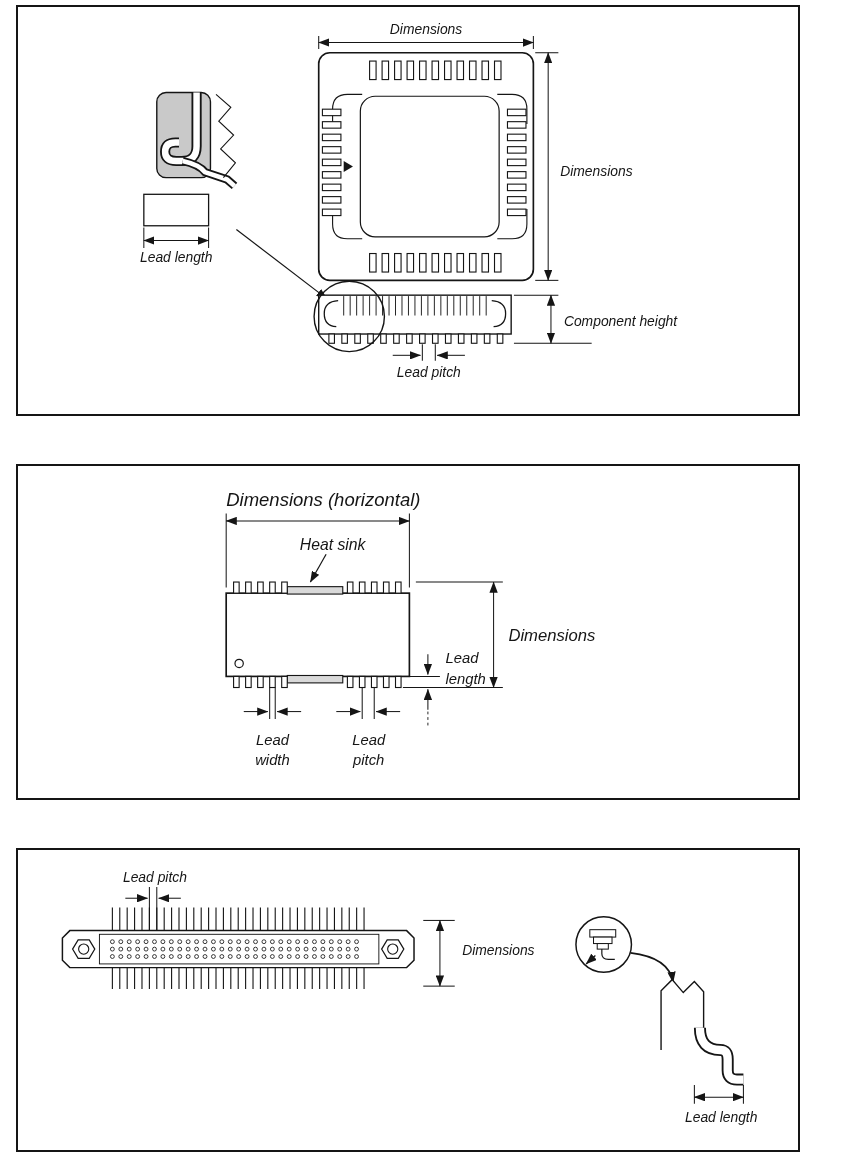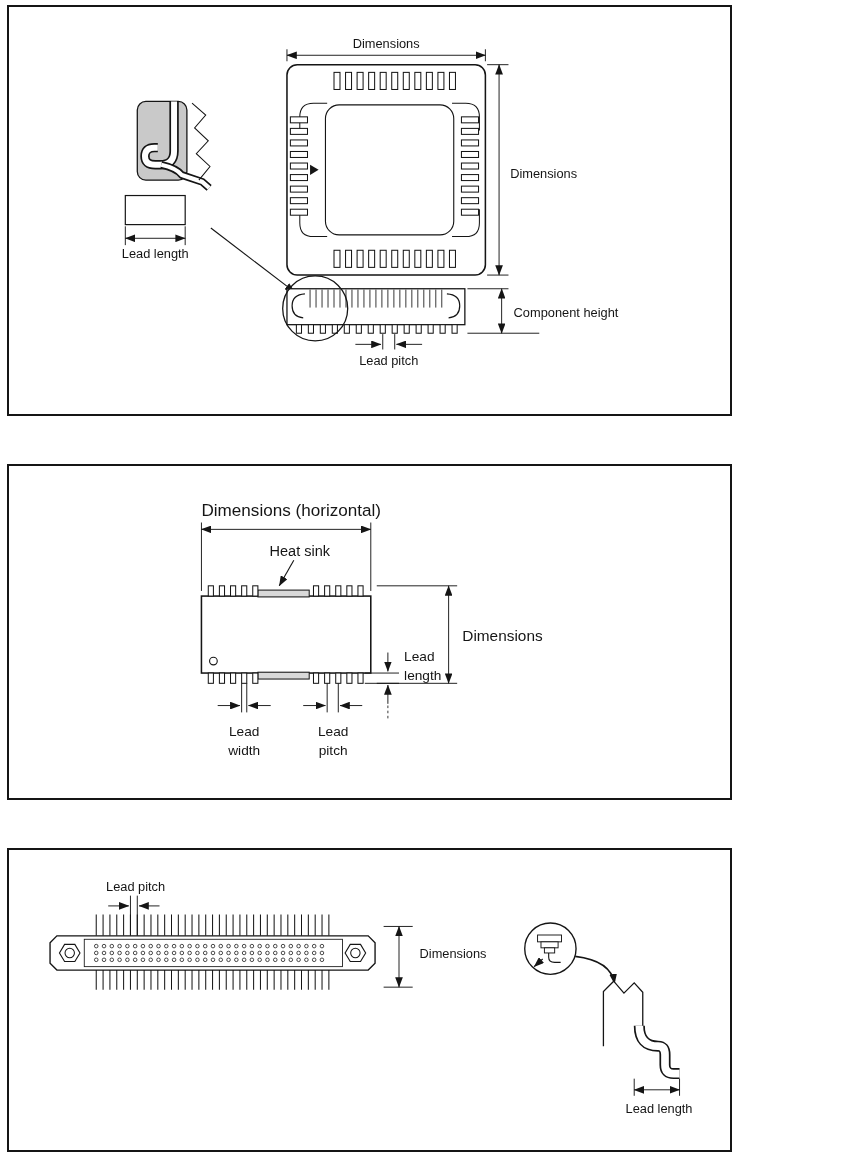--- a/index.html
+++ b/index.html
@@ -1,20 +1,20 @@
 <!DOCTYPE html>
 <html style="--line: #151515; --mold: #c9c9c9; --hs: #d9d9d9; --bg: #ffffff;"><head>
 <meta charset="utf-8">
 <style>
   :root{ --line:#151515; --mold:#c9c9c9; --hs:#d9d9d9; --bg:#ffffff; }
   *{margin:0;padding:0;box-sizing:border-box}
   html,body{background:var(--bg);}
   body{width:859px;height:1158px;position:relative;overflow:hidden;
        font-family:"Liberation Sans",sans-serif;}
-  .panel{position:absolute;left:7px;width:725px;border:2px solid var(--line);background:var(--bg);}
+  .panel{position:absolute;left:16px;width:784px;border:2px solid var(--line);background:var(--bg);font-style:italic;}
   #panel-plcc{top:5px;height:411px;}
   #panel-heatsink{top:464px;height:336px;}
   #panel-connector{top:848px;height:304px;}
   .panel svg{position:absolute;left:0;top:0;width:100%;height:100%;}
   text{fill:var(--line);font-family:"Liberation Sans",sans-serif;}
   .t15{font-size:15px}
   .t16{font-size:16px}
   .t17{font-size:17px}
   .t18{font-size:18px}
   .t20{font-size:20px}

